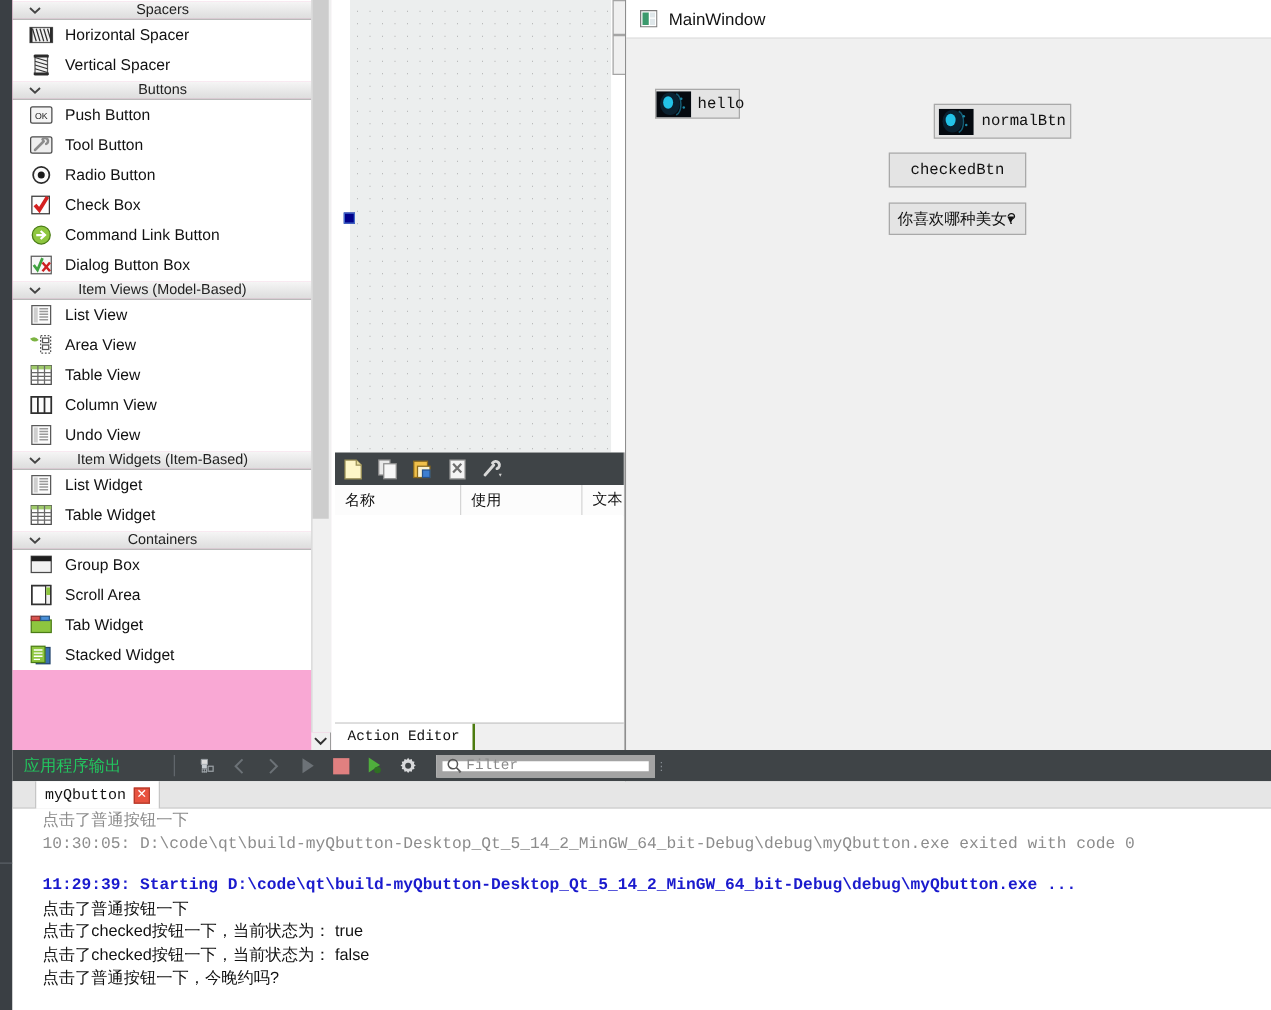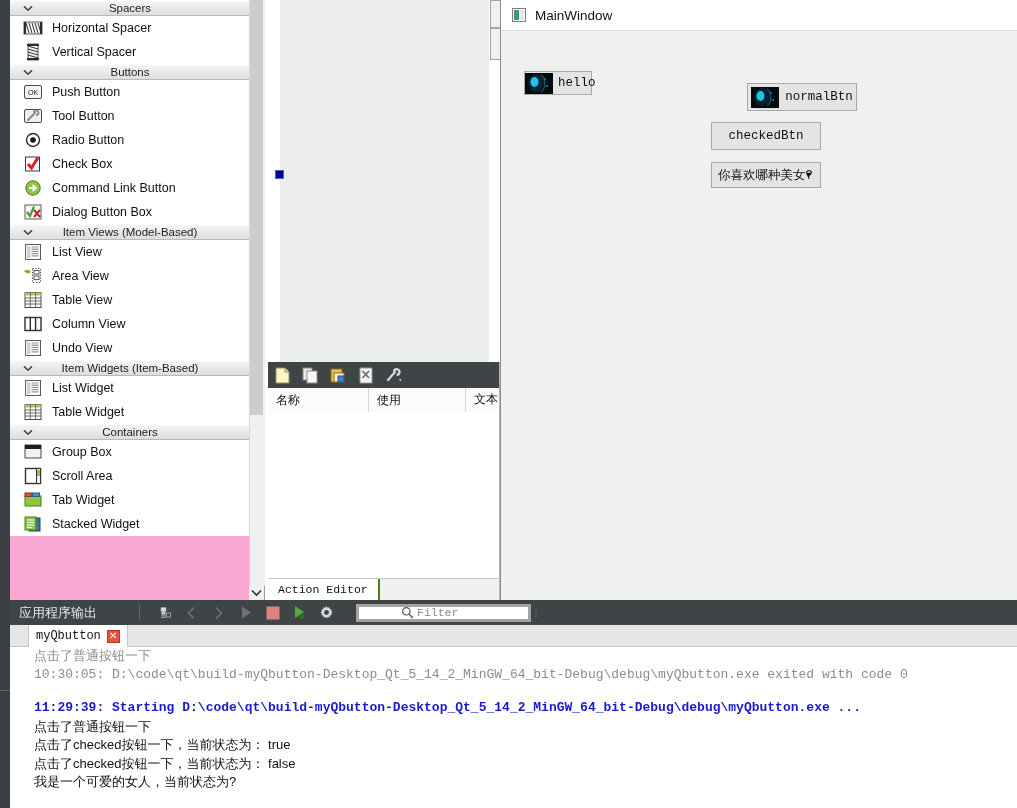--- a/index.html
+++ b/index.html
@@ -93,25 +93,25 @@
   #btn-hello .bico{margin-right:5px;}
   #btn-normal{left:711px;top:83px;width:110px;height:28px;margin-left:36px;}
   #btn-checked{left:711px;top:122px;width:110px;height:28px;}
   #btn-combo{left:711px;top:162px;width:110px;height:26px;
      font-family:"Liberation Sans",sans-serif;font-size:12.5px;justify-content:flex-start;padding-left:6px;}
   #btn-combo .arrow{position:absolute;right:7px;top:50%;transform:translateY(-50%);font-size:9px;}
 
   
   #out-toolbar{left:10px;top:600px;width:1007px;height:25px;background:#3f4447;
      display:flex;align-items:center;}
-  #out-title{font-size:13px;color:#e5e5e5;padding-left:9px;white-space:nowrap;text-align:center;}
+  #out-title{font-size:13px;color:#22c55e;padding-left:9px;white-space:nowrap;text-align:center;}
   #out-sep{width:1px;height:17px;background:#60666b;margin:0 11px 0 42px;}
   .otb{width:27px;height:25px;display:flex;align-items:center;justify-content:center;}
-  #filter-box{width:175px;height:18px;background:#ffffff;border:3px solid #a3a3a3;
-     display:flex;align-items:center;margin-left:16px;box-sizing:border-box;padding-left:39px;}
+  #filter-box{width:175px;height:18px;background:#ffffff;border:5px solid #a3a3a3;
+     display:flex;align-items:center;margin-left:9px;box-sizing:border-box;}
   #filter-box .fi{width:19px;display:flex;align-items:center;justify-content:center;}
   #filter-box .ftxt{font-family:"Liberation Mono",monospace;font-size:11.5px;color:#8a8a8a;}
   #out-handle{width:10px;height:25px;display:flex;align-items:center;justify-content:center;color:#8b9197;font-size:9px;}
 
   #out-tabstrip{left:10px;top:625px;width:1007px;height:22px;background:#e6e6e6;
      border-bottom:1px solid #c6c6c6;box-sizing:border-box;}
   #out-tab{position:absolute;left:18px;top:0;height:22px;background:#ffffff;
      border-left:1px solid #c6c6c6;border-right:1px solid #c6c6c6;
      display:flex;align-items:center;padding:0 7px;box-sizing:border-box;}
   #out-tab .tlab{font-family:"Liberation Mono",monospace;font-size:12px;color:#111;margin-right:6px;}
@@ -533,14 +533,14 @@
 </div>
 
 <div class="abs" id="out-console">
     <div class="cline cn gray">点击了普通按钮一下</div>
     <div class="cline graymono">10:30:05: D:\code\qt\build-myQbutton-Desktop_Qt_5_14_2_MinGW_64_bit-Debug\debug\myQbutton.exe exited with code 0</div>
     <div class="cline blank">&nbsp;</div>
     <div class="cline bluebold">11:29:39: Starting D:\code\qt\build-myQbutton-Desktop_Qt_5_14_2_MinGW_64_bit-Debug\debug\myQbutton.exe ...</div>
     <div class="cline cn">点击了普通按钮一下</div>
     <div class="cline cn">点击了checked按钮一下，当前状态为：  true</div>
     <div class="cline cn">点击了checked按钮一下，当前状态为：  false</div>
-    <div class="cline cn">我是一个可爱的女人，当前状态为?</div>
+    <div class="cline cn">点击了普通按钮一下，今晚约吗?</div>
   </div>
 
 </body></html>

